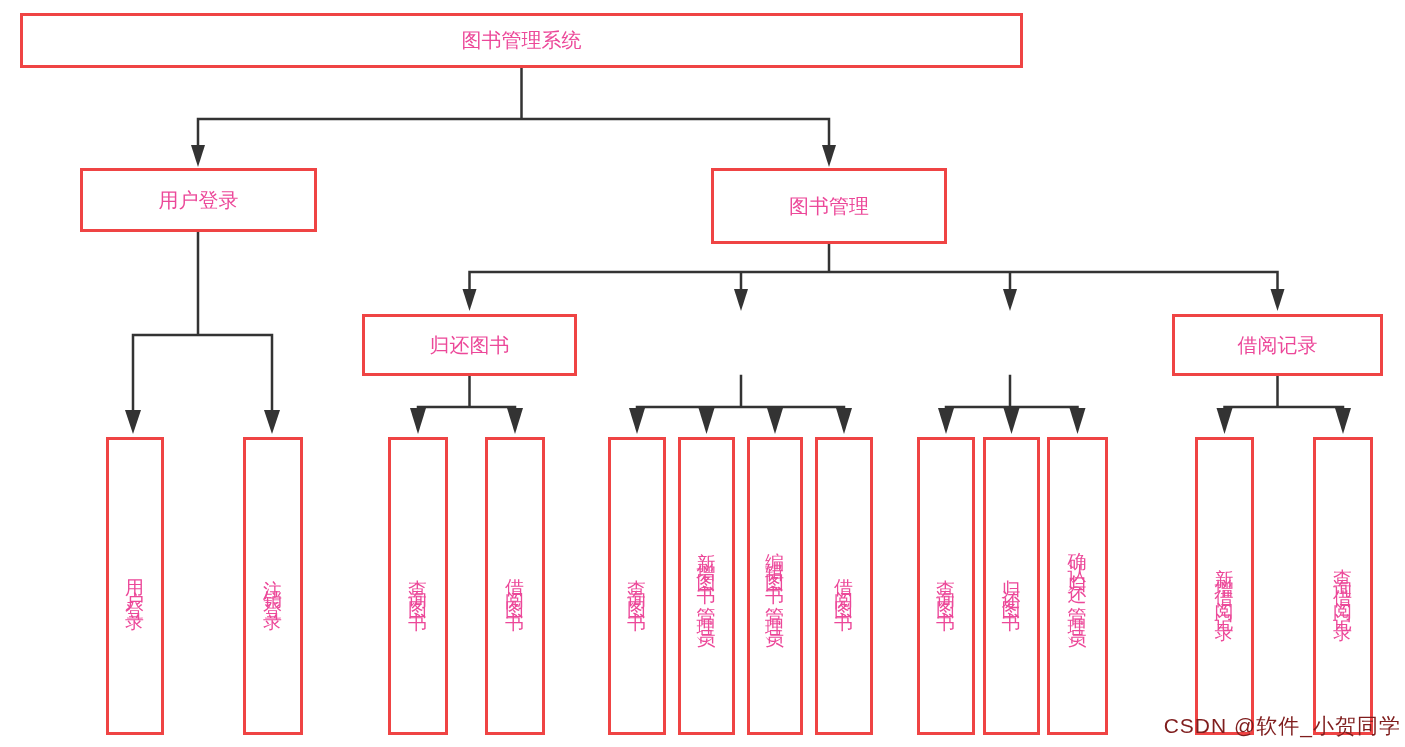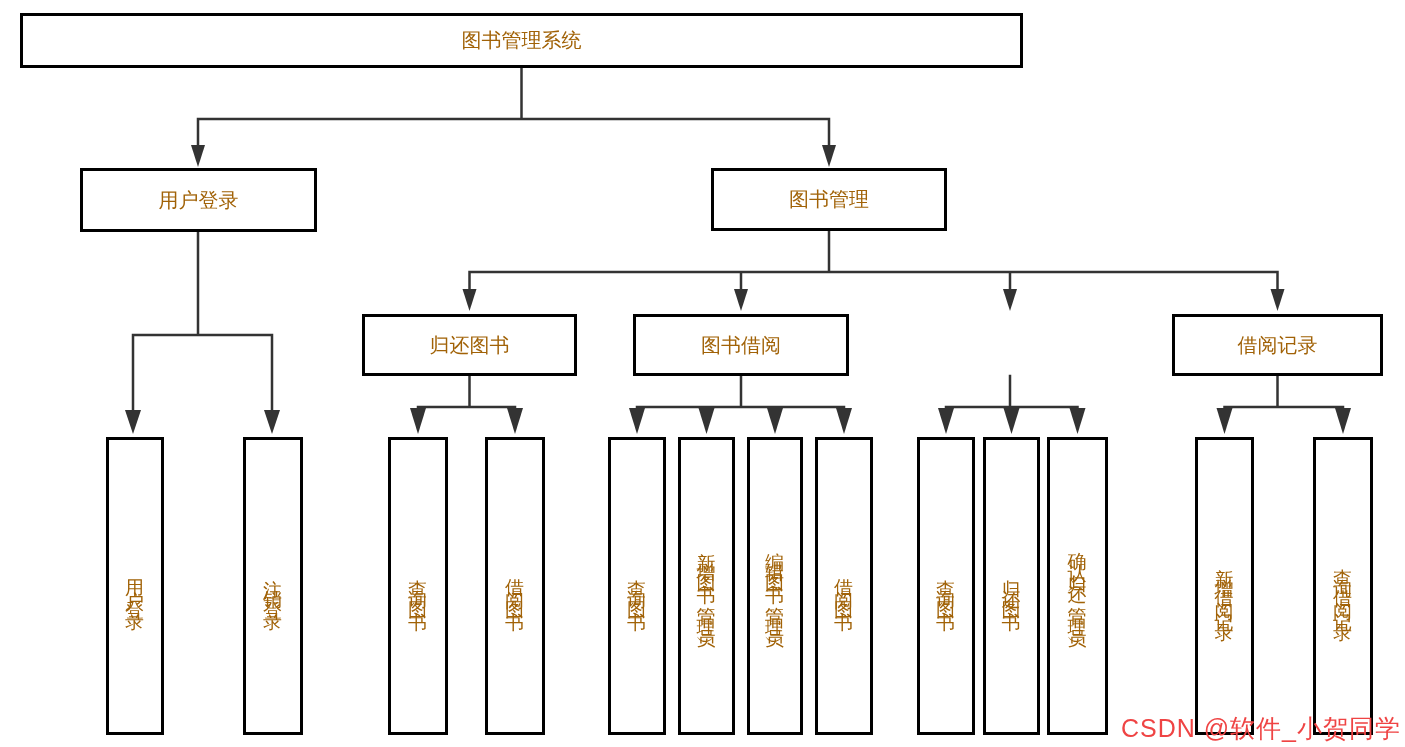--- a/index.html
+++ b/index.html
@@ -12,45 +12,45 @@
     overflow: hidden;
   }
   #connectors {
     position: absolute;
     left: 0; top: 0;
     pointer-events: none;
   }
   .box {
     position: absolute;
     box-sizing: border-box;
-    border: 3px solid #000000;
+    border: 3px solid #ef4444;
     background: #ffffff;
     display: flex;
     align-items: center;
     justify-content: center;
-    color: #a16207;
+    color: #ec4899;
     font-size: 20px;
     white-space: nowrap;
   }
   .leaf {
     top: 437px;
     height: 298px;
   }
   .vlabel {
     writing-mode: vertical-lr;
     text-orientation: mixed;
     letter-spacing: 11px;
     font-size: 19px;
     line-height: 1;
     white-space: nowrap;
   }
   
   #b-root  { left: 20px;   top: 13px;  width: 1003px; height: 55px; }
   #b-l2-0  { left: 80px;   top: 168px; width: 237px;  height: 64px; }
-  #b-l2-1  { left: 711px;  top: 168px; width: 236px;  height: 63px; }
+  #b-l2-1  { left: 711px;  top: 168px; width: 236px;  height: 76px; }
   #b-l3-0  { left: 362px;  top: 314px; width: 215px;  height: 62px; }
   #b-l3-1  { left: 633px;  top: 314px; width: 216px;  height: 62px; }
   #b-l3-2  { left: 903px;  top: 314px; width: 214px;  height: 62px; }
   #b-l3-3  { left: 1172px; top: 314px; width: 211px;  height: 62px; justify-content: center; }
   #b-leaf-0  { left: 106px;  width: 58px; }
   #b-leaf-1  { left: 243px;  width: 60px; }
   #b-leaf-2  { left: 388px;  width: 60px; }
   #b-leaf-3  { left: 485px;  width: 60px; }
   #b-leaf-4  { left: 608px;  width: 58px; }
   #b-leaf-5  { left: 678px;  width: 57px; }
@@ -58,22 +58,22 @@
   #b-leaf-7  { left: 815px;  width: 58px; }
   #b-leaf-8  { left: 917px;  width: 58px; }
   #b-leaf-9  { left: 983px;  width: 57px; }
   #b-leaf-10 { left: 1047px; width: 61px; }
   #b-leaf-11 { left: 1195px; width: 59px; }
   #b-leaf-12 { left: 1313px; width: 60px; }
   #watermark {
     position: absolute;
     right: 4px;
     top: 712px;
-    color: #ef4444;
-    font-size: 25px;
+    color: #7f1d1d;
+    font-size: 21px;
     letter-spacing: 1px;
     white-space: nowrap;
   }
 </style>
 </head>
 <body>
 
 <div id="canvas">
 
   <svg id="connectors" width="1405" height="747" viewBox="0 0 1405 747">
@@ -123,23 +123,20 @@
   <div class="box" id="b-l2-0">
     <span>用户登录</span>
   </div>
   <div class="box" id="b-l2-1">
     <span>图书管理</span>
   </div>
 
   <div class="box" id="b-l3-0">
     <span>归还图书</span>
   </div>
-  <div class="box" id="b-l3-1">
-    <span>图书借阅</span>
-  </div>
   <div class="box" id="b-l3-3">
     <span>借阅记录</span>
   </div>
 
   <div class="box leaf" id="b-leaf-0">
     <span class="vlabel">用户登录</span>
   </div>
   <div class="box leaf" id="b-leaf-1">
     <span class="vlabel">注销登录</span>
   </div>

